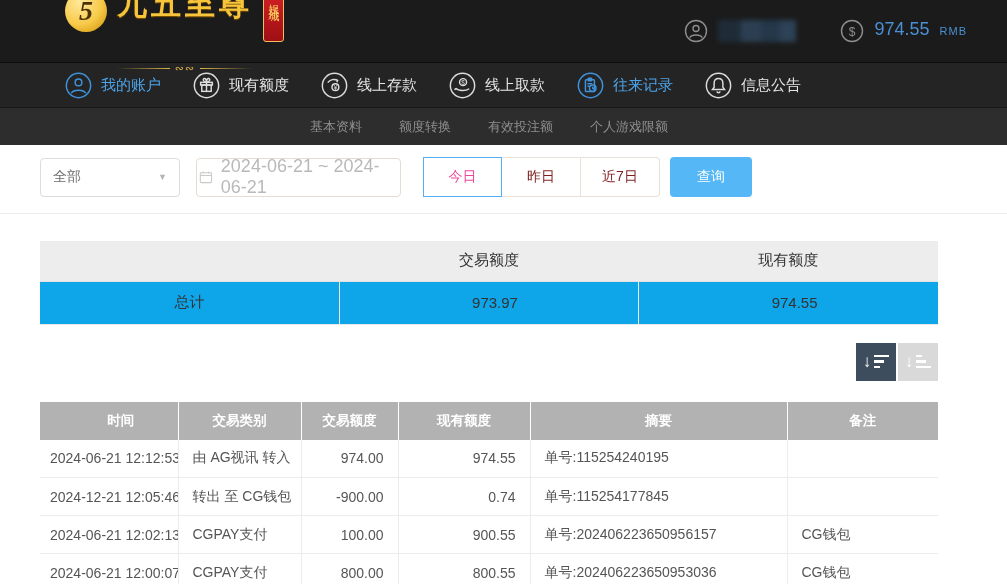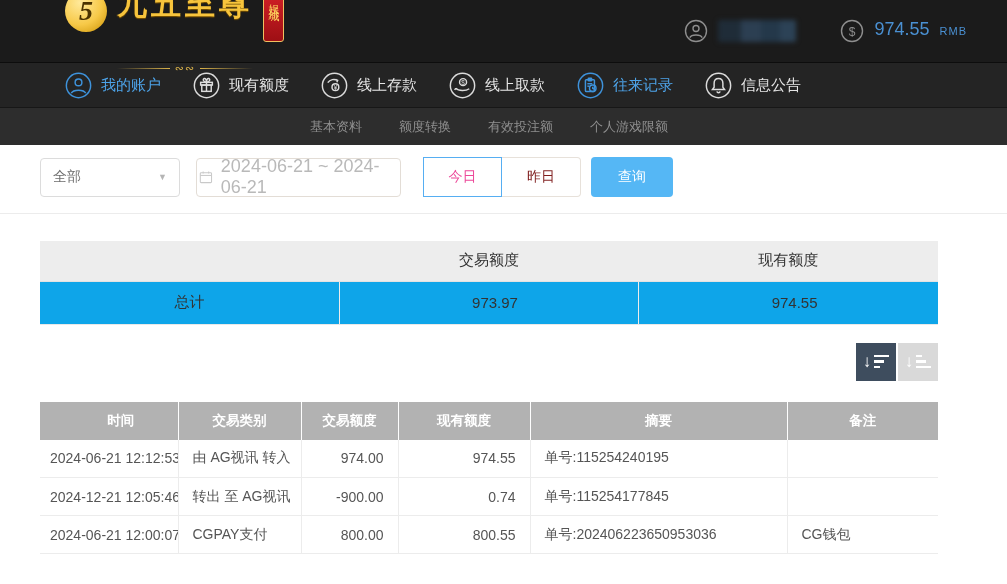--- a/index.html
+++ b/index.html
@@ -240,20 +240,21 @@
           <line x1="1.5" y1="6.2" x2="14.5" y2="6.2"></line>
           <line x1="4.8" y1="1.5" x2="4.8" y2="4"></line>
             <line x1="11.2" y1="1.5" x2="11.2" y2="4"></line>
         </svg>
       </span>
       <span>2024-06-21 ~ 2024-06-21</span>
     </div>
     <div class="range-group">
       <button class="range-btn active">今日</button>
       <button class="range-btn">昨日</button>
+      <button class="range-btn">近7日</button>
     </div>
     <button class="query-btn">查询</button>
   </div>
 </section>
 
 <div class="content">
 
   <table class="summary">
     <thead>
       <tr>
@@ -313,25 +314,33 @@
         <tr>
           <td>2024-06-21 12:12:53</td>
           <td>由 AG视讯 转入</td>
           <td>974.00</td>
           <td>974.55</td>
           <td>单号:115254240195</td>
           <td></td>
         </tr>
         <tr>
           <td>2024-12-21 12:05:46</td>
-          <td>转出 至 AG视讯</td>
+          <td>转出 至 CG钱包</td>
           <td>-900.00</td>
           <td>0.74</td>
           <td>单号:115254177845</td>
           <td></td>
+        </tr>
+        <tr>
+          <td>2024-06-21 12:02:13</td>
+          <td>CGPAY支付</td>
+          <td>100.00</td>
+          <td>900.55</td>
+          <td>单号:202406223650956157</td>
+          <td>CG钱包</td>
         </tr>
         <tr>
           <td>2024-06-21 12:00:07</td>
           <td>CGPAY支付</td>
           <td>800.00</td>
           <td>800.55</td>
           <td>单号:202406223650953036</td>
           <td>CG钱包</td>
         </tr>
       </tbody>

